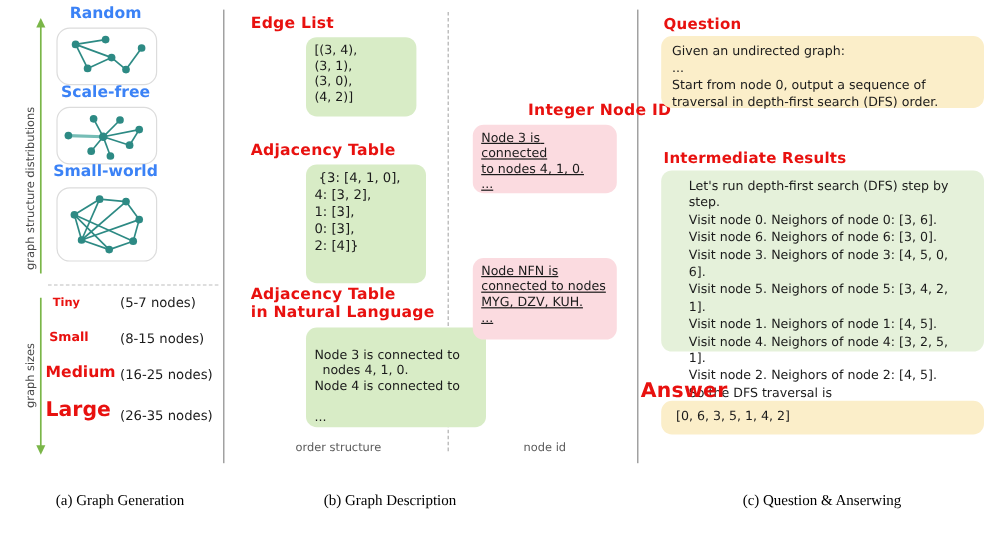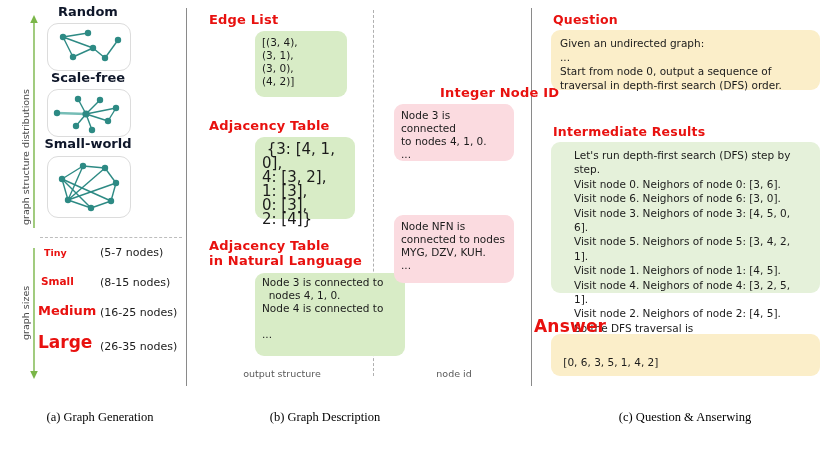--- a/index.html
+++ b/index.html
@@ -22,21 +22,21 @@
     white-space:pre;
   }
   .box{
     border-radius:9px;
     box-sizing:border-box;
     white-space:pre-wrap;
     font-family:"DejaVu Sans", sans-serif;
     color:#1b1b1b;
   }
   .box-green{background:#d8ecc6;margin-left:48px;}
-  .box-pink{background:#fbdbe0;}
+  .box-pink{background:#fbdbe0;text-decoration:underline;}
   .box-cream{background:#fbeec9;}
   .box-paleg{background:#e5f1da;}
 
   
   .vline{background:#8a8a8a;width:1px;}
   .vdash{
     width:0;border-left:1px dashed #b0b0b0;
   }
   .hdash{
     height:0;border-top:1px dashed #bdbdbd;
@@ -51,21 +51,21 @@
     transform-origin:left top;
     white-space:nowrap;
   }
   .gcard{
     border:1px solid #dcdcdc;
     border-radius:11px;
     background:#ffffff;
     box-sizing:border-box;
   }
   .gtitle{
-    color:#0f172a;font-weight:bold;text-align:center;
+    color:#3b82f6;font-weight:bold;text-align:center;
     width:100%;white-space:nowrap;
   }
   .size-name{color:#e8110f;font-weight:bold;white-space:nowrap;}
   .size-range{color:#1b1b1b;white-space:nowrap;}
 
   .sublabel{
     color:#5a5a5a;font-size:9.5px;text-align:center;white-space:nowrap;
   }
   .caption{
     font-family:"Liberation Serif", serif;
@@ -183,35 +183,35 @@
   <div class="abs size-name" style="left:38px;top:332px;font-size:17px;">Large</div>
   <div class="abs size-range" style="left:100px;top:340px;font-size:11px;">(26-35 nodes)</div>
 
   <div class="abs hdr" style="left:209px;top:12px;font-size:13px;">Edge List</div>
   <div class="abs box box-green" style="left:207px;top:31px;width:92px;height:66px;padding:5px 7px;font-size:10.5px;line-height:13px;">[(3, 4),
 (3, 1),
 (3, 0),
 (4, 2)]</div>
 
   <div class="abs hdr" style="left:209px;top:118px;font-size:13px;">Adjacency Table</div>
-  <div class="abs box box-green" style="left:207px;top:137px;width:100px;height:82px;padding:5px 7px;font-size:15px;line-height:14px;"> {3: [4, 1, 0],
+  <div class="abs box box-green" style="left:207px;top:137px;width:100px;height:99px;padding:5px 7px;font-size:11px;line-height:14px;"> {3: [4, 1, 0],
 4: [3, 2],
 1: [3],
 0: [3],
 2: [4]}</div>
 
   <div class="abs hdr" style="left:209px;top:238px;font-size:13px;line-height:15px;">Adjacency Table
 in Natural Language</div>
-  <div class="abs box box-green" style="left:207px;top:273px;width:150px;height:83px;padding:3px 7px;font-size:10.5px;line-height:13px;">Node 3 is connected to
+  <div class="abs box box-green" style="left:207px;top:273px;width:150px;height:83px;padding:17px 7px;font-size:10.5px;line-height:13px;">Node 3 is connected to
   nodes 4, 1, 0.
 Node 4 is connected to
 
 ...</div>
 
-  <div class="abs sublabel" style="left:207px;top:368px;width:150px;">output structure</div>
+  <div class="abs sublabel" style="left:207px;top:368px;width:150px;">order structure</div>
 
   <div class="abs hdr" style="left:396px;top:85px;font-size:13px;margin-left:44px;">Integer Node ID</div>
   <div class="abs box box-pink" style="left:394px;top:104px;width:120px;height:57px;padding:5px 7px;font-size:10.5px;line-height:13px;">Node 3 is connected
 to nodes 4, 1, 0.
 ...</div>
 
   <div class="abs box box-pink" style="left:394px;top:215px;width:120px;height:68px;padding:5px 7px;font-size:10.5px;line-height:13px;">Node NFN is
 connected to nodes
 MYG, DZV, KUH.
 ...</div>
@@ -230,19 +230,19 @@
 Visit node 0. Neighors of node 0: [3, 6].
 Visit node 6. Neighors of node 6: [3, 0].
 Visit node 3. Neighors of node 3: [4, 5, 0, 6].
 Visit node 5. Neighors of node 5: [3, 4, 2, 1].
 Visit node 1. Neighors of node 1: [4, 5].
 Visit node 4. Neighors of node 4: [3, 2, 5, 1].
 Visit node 2. Neighors of node 2: [4, 5].
 So the DFS traversal is</div>
 
   <div class="abs hdr" style="left:534px;top:316px;font-size:17px;">Answer</div>
-  <div class="abs box box-cream" style="left:551px;top:334px;width:269px;height:28px;padding:21px 9px;font-size:10.5px;line-height:15px;"> [0, 6, 3, 5, 1, 4, 2]</div>
+  <div class="abs box box-cream" style="left:551px;top:334px;width:269px;height:28px;padding:6px 9px;font-size:10.5px;line-height:15px;"> [0, 6, 3, 5, 1, 4, 2]</div>
 
   <div class="abs caption" style="left:10px;top:410px;width:180px;">(a) Graph Generation</div>
   <div class="abs caption" style="left:555px;top:410px;width:260px;">(c) Question &amp; Anserwing</div>
   <div class="abs caption" style="left:195px;top:410px;width:260px;">(b) Graph Description</div>
 
 </div>
 
 </body></html>

